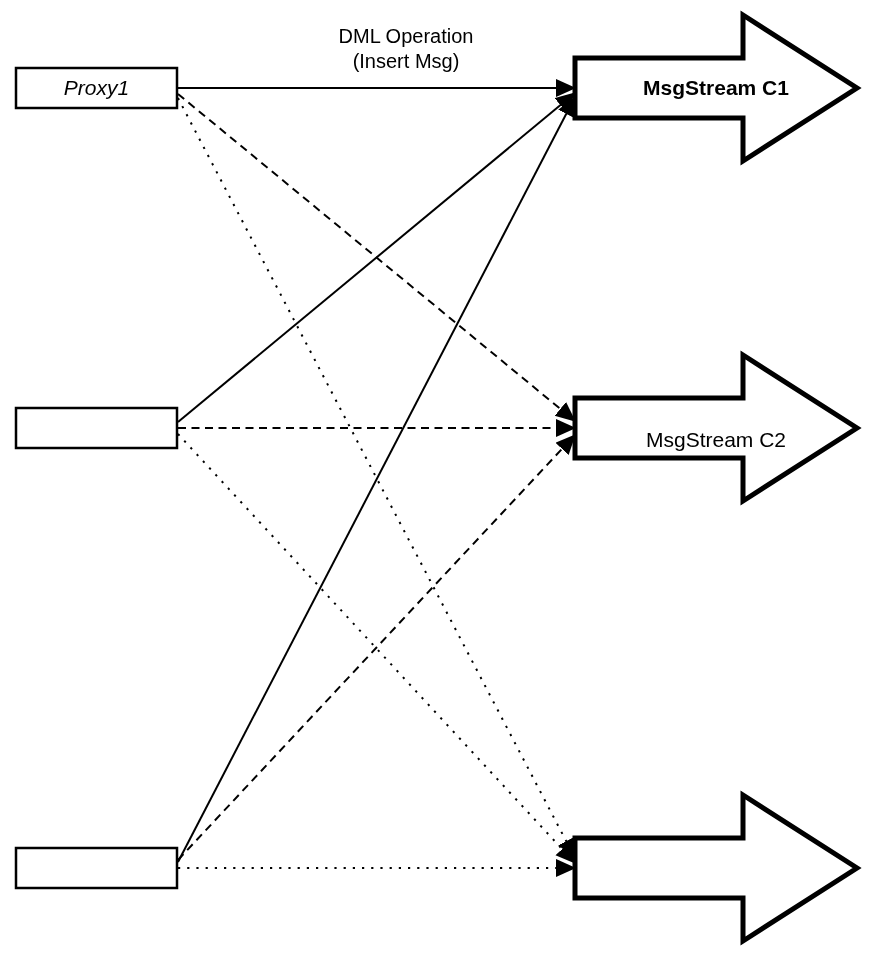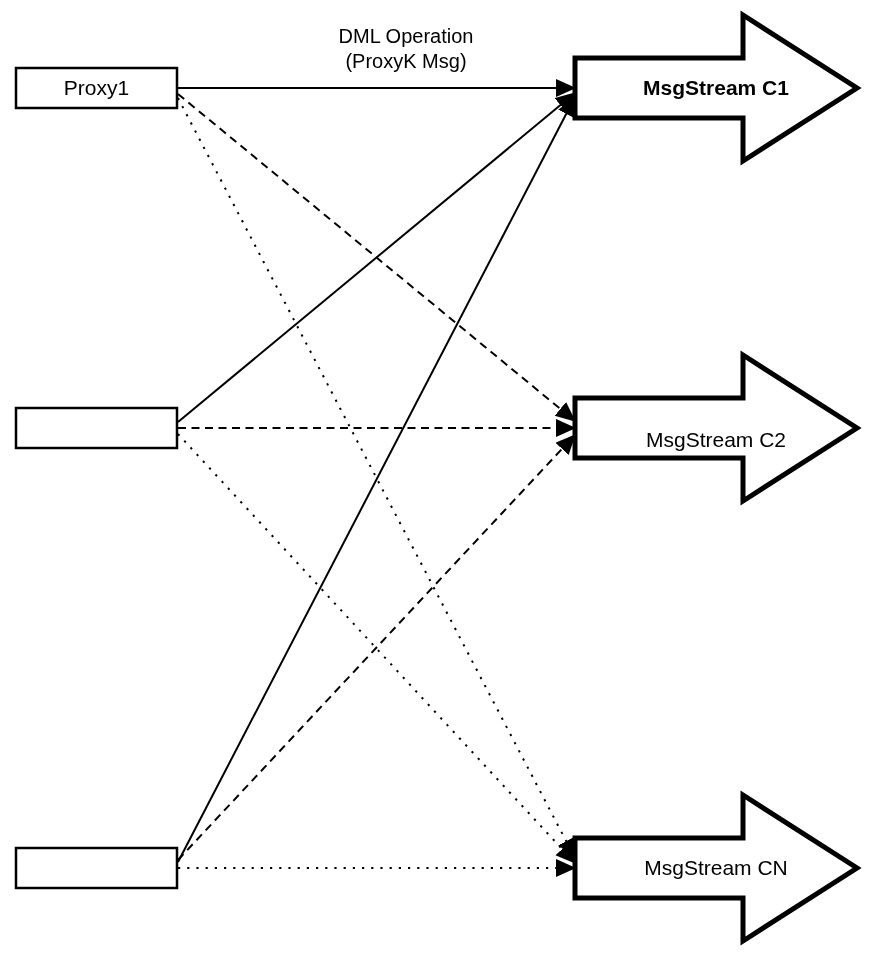--- a/index.html
+++ b/index.html
@@ -94,22 +94,21 @@
     <rect class="node-box" x="16" y="408" width="161" height="40"></rect>
     <rect class="node-box" x="16" y="848" width="161" height="40"></rect>
 
     <polygon class="block-arrow" points="575,58 743,58 743,15 857,88 743,161 743,118 575,118"></polygon>
     <polygon class="block-arrow" points="575,398 743,398 743,355 857,428 743,501 743,458 575,458"></polygon>
     <polygon class="block-arrow" points="575,838 743,838 743,795 857,868 743,941 743,898 575,898"></polygon>
   </svg>
 
   <div class="label title-label">
     <div>DML Operation</div>
-    <div>(ProxyK Msg)</div>
+    <div>(Insert Msg)</div>
   </div>
 
-  <div class="label proxy-label" style="top:76px;">Proxy1</div>
+  <div class="label proxy-label" style="top:76px;font-style:italic;">Proxy1</div>
 
   <div class="label stream-label" style="top:76px;font-weight:bold;">MsgStream C1</div>
   <div class="label stream-label" style="top:428px;">MsgStream C2</div>
-  <div class="label stream-label" style="top:856px;">MsgStream CN</div>
 
 </div>
 
 </body></html>

